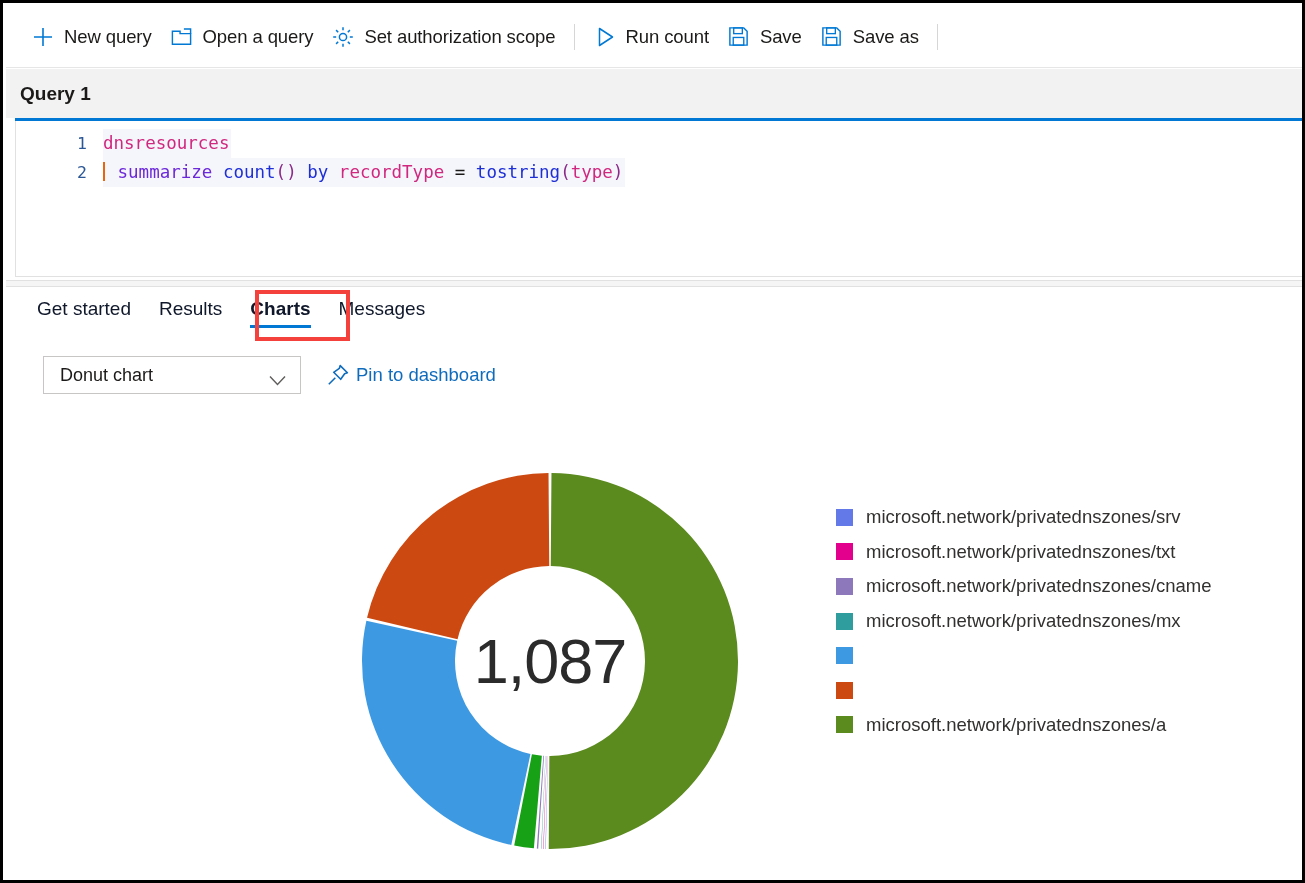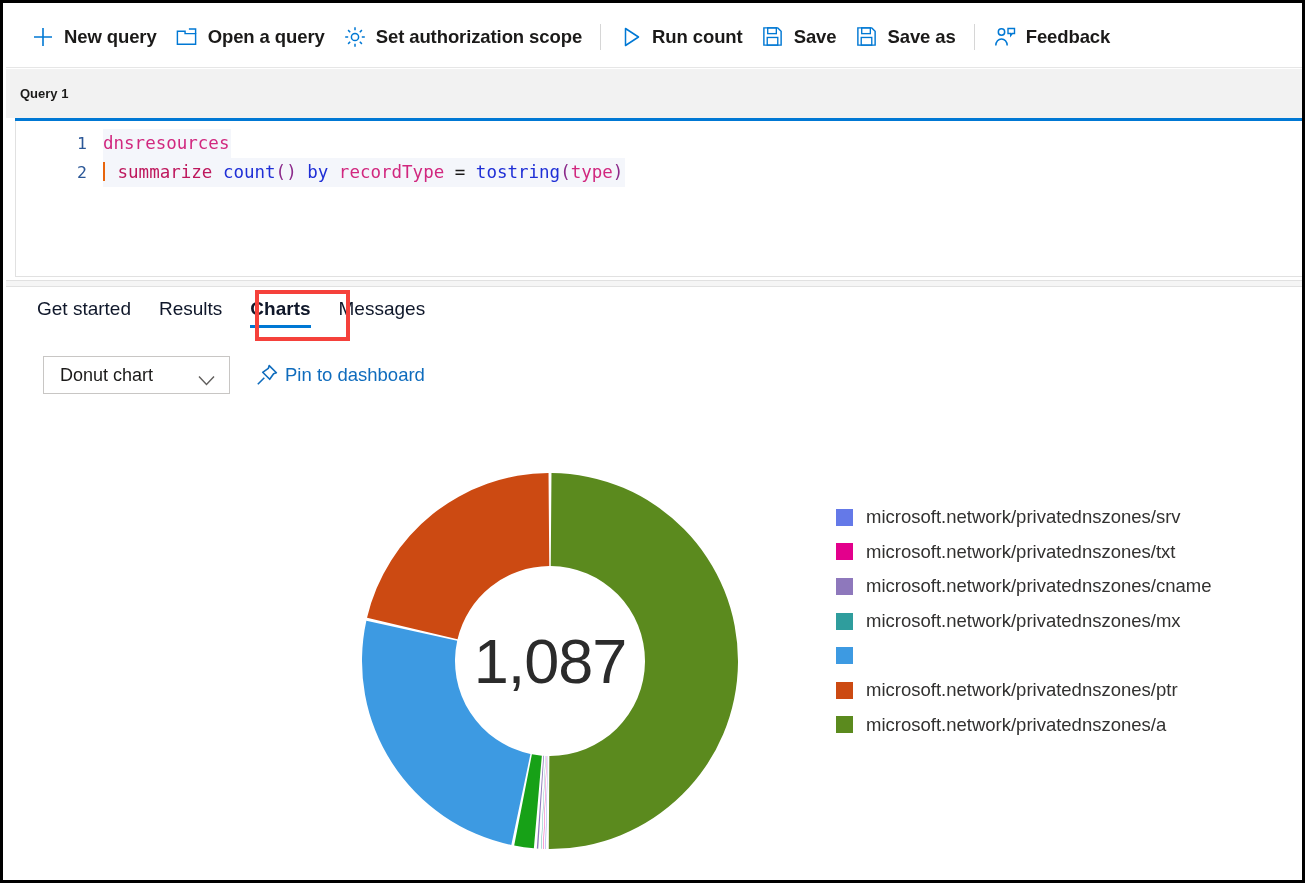--- a/index.html
+++ b/index.html
@@ -34,37 +34,37 @@
     cursor: pointer;
     white-space: nowrap;
   }
   .tb-icon {
     width: 24px; height: 24px;
     display: flex; align-items: center; justify-content: center;
     margin-right: 9px; flex: 0 0 auto;
     color: #0078d4;
   }
   .tb-label {
-    font-size: 18.5px; color: #1b1a19; letter-spacing: -0.1px; font-weight: bold;
+    font-size: 18.5px; color: #1b1a19; letter-spacing: -0.1px;
   }
   .tb-sep {
     width: 1px; height: 26px; background: #d6d6d6; margin: 0 9px;
     flex: 0 0 auto;
   }
 
   
   .query-head {
     position: absolute; left: 3px; top: 66px;
     width: 1299px; height: 49px;
     background: #f2f2f2;
     display: flex; align-items: center;
     padding-left: 14px;
   }
   .query-title {
-    font-size: 13px; font-weight: bold; color: #1b1a19;
+    font-size: 19px; font-weight: bold; color: #1b1a19;
   }
 
   
   .editor-wrap {
     position: absolute; left: 12px; top: 115px;
     width: 1290px; height: 159px;
     background: #ffffff;
     border-top: 3px solid #0078d4;
   }
   .editor-border {
@@ -81,21 +81,21 @@
   }
   .code-line { display: flex; align-items: baseline; white-space: pre; }
   .ln {
     width: 88px; text-align: right;
     color: #2b5797; font-size: 16.5px;
     padding-right: 16px; flex: 0 0 auto;
     font-family: "DejaVu Sans Mono", monospace;
   }
   .code-txt { background: #f4f6fb; padding-right: 2px; text-align: center; }
   .tok-table { color: #d1287f; }
-  .tok-kw    { color: #be185d; }
+  .tok-kw    { color: #6d28d9; }
   .tok-fn    { color: #1f2fd6; }
   .tok-op    { color: #1b1a19; }
   .tok-id    { color: #d1287f; }
   .tok-paren { color: #8b2a8b; }
   .caret {
     display: inline-block; width: 2px; height: 19px;
     background: #e8650d; vertical-align: -3px; margin-right: 2px;
   }
 
   
@@ -130,21 +130,21 @@
     border: 4px solid #f5413b;
     pointer-events: none;
   }
 
   
   .chart-controls {
     position: absolute; left: 40px; top: 353px;
     display: flex; align-items: center;
   }
   .chart-select {
-    width: 187px; height: 38px;
+    width: 258px; height: 38px;
     border: 1px solid #c8c6c4;
     background: #ffffff;
     display: flex; align-items: center;
     justify-content: space-between;
     padding: 0 14px 0 16px;
     font-size: 18px; color: #1b1a19;
     cursor: pointer;
   }
   .chev {
     width: 17px; height: 11px; flex: 0 0 auto; color: #605e5c;
@@ -266,30 +266,20 @@
           <path d="M3 3 h14.5 L21 6.5 V21 H3 Z" stroke="#0078d4" stroke-width="1.5" fill="none"></path>
           <rect x="7" y="3" width="9" height="6" stroke="#0078d4" stroke-width="1.4" fill="none"></rect>
           <rect x="6.5" y="13" width="11" height="8" stroke="#0078d4" stroke-width="1.4" fill="none"></rect>
         </svg>
       </span>
       <span class="tb-label">Save as</span>
     </div>
 
     <div class="tb-sep"></div>
 
-    <div class="tb-item">
-      <span class="tb-icon">
-        <svg width="24" height="24" viewBox="0 0 24 24">
-          <circle cx="8.5" cy="7" r="3.2" stroke="#0078d4" stroke-width="1.5" fill="none"></circle>
-          <path d="M2.8 20.5 c0-4 2.6-6.6 5.7-6.6 c3.1 0 5.7 2.6 5.7 6.6" stroke="#0078d4" stroke-width="1.5" fill="none"></path>
-          <path d="M15 3.5 h6.5 v5 h-2.2 l-1.6 2 v-2 H15 z" stroke="#0078d4" stroke-width="1.4" fill="none"></path>
-        </svg>
-      </span>
-      <span class="tb-label">Feedback</span>
-    </div>
   </div>
 
   <div class="query-head">
     <span class="query-title">Query 1</span>
   </div>
 
   <div class="editor-wrap">
     <div class="editor-border"></div>
     <div class="code-area">
 
@@ -380,21 +370,20 @@
       </div>
       <div class="legend-row">
         <span class="legend-sw" style="background: rgb(47, 157, 157);"></span>
         <span class="legend-lb">microsoft.network/privatednszones/mx</span>
       </div>
       <div class="legend-row">
         <span class="legend-sw" style="background: rgb(61, 154, 226);"></span>
       </div>
       <div class="legend-row">
         <span class="legend-sw" style="background: rgb(204, 74, 18);"></span>
-        <span class="legend-lb">microsoft.network/privatednszones/ptr</span>
       </div>
       <div class="legend-row">
         <span class="legend-sw" style="background: rgb(91, 138, 30);"></span>
         <span class="legend-lb">microsoft.network/privatednszones/a</span>
       </div>
     </div>
 
   <div class="bottom-strip"></div>
 </div>
 

